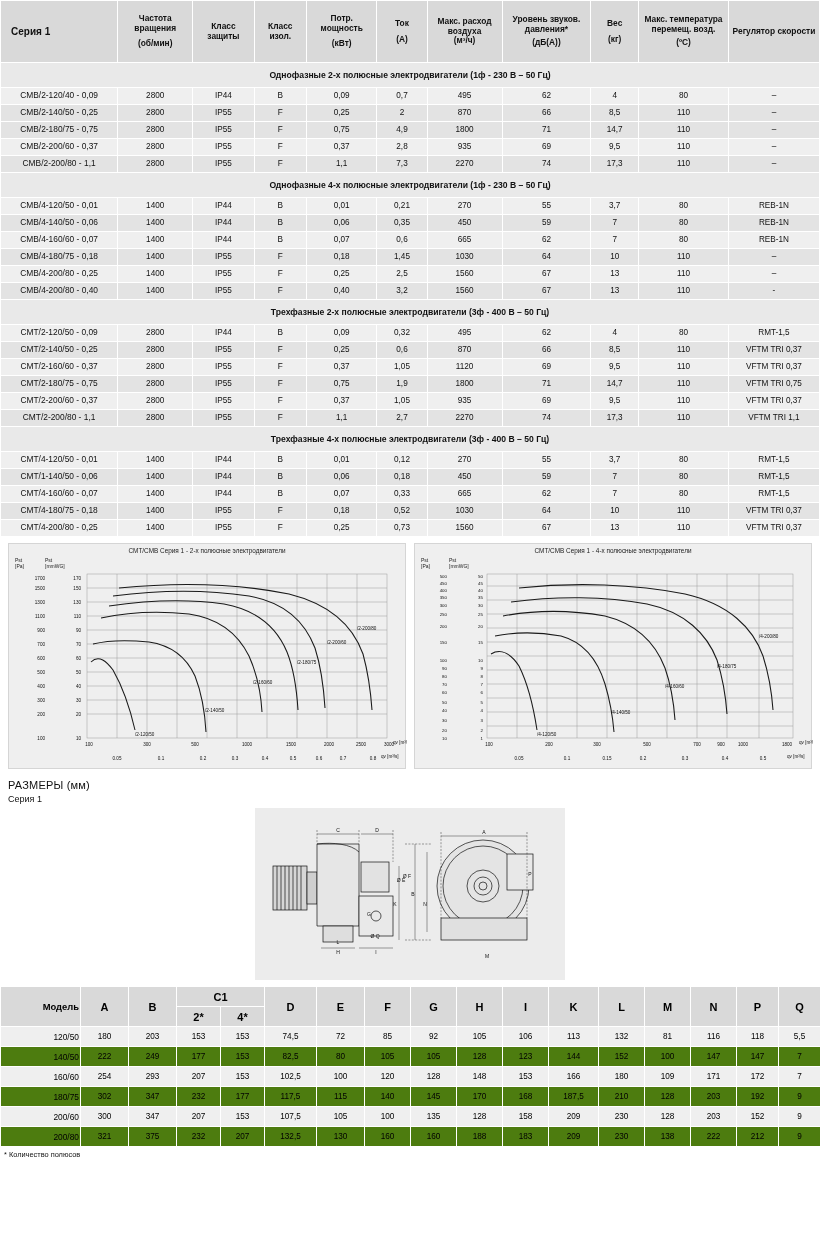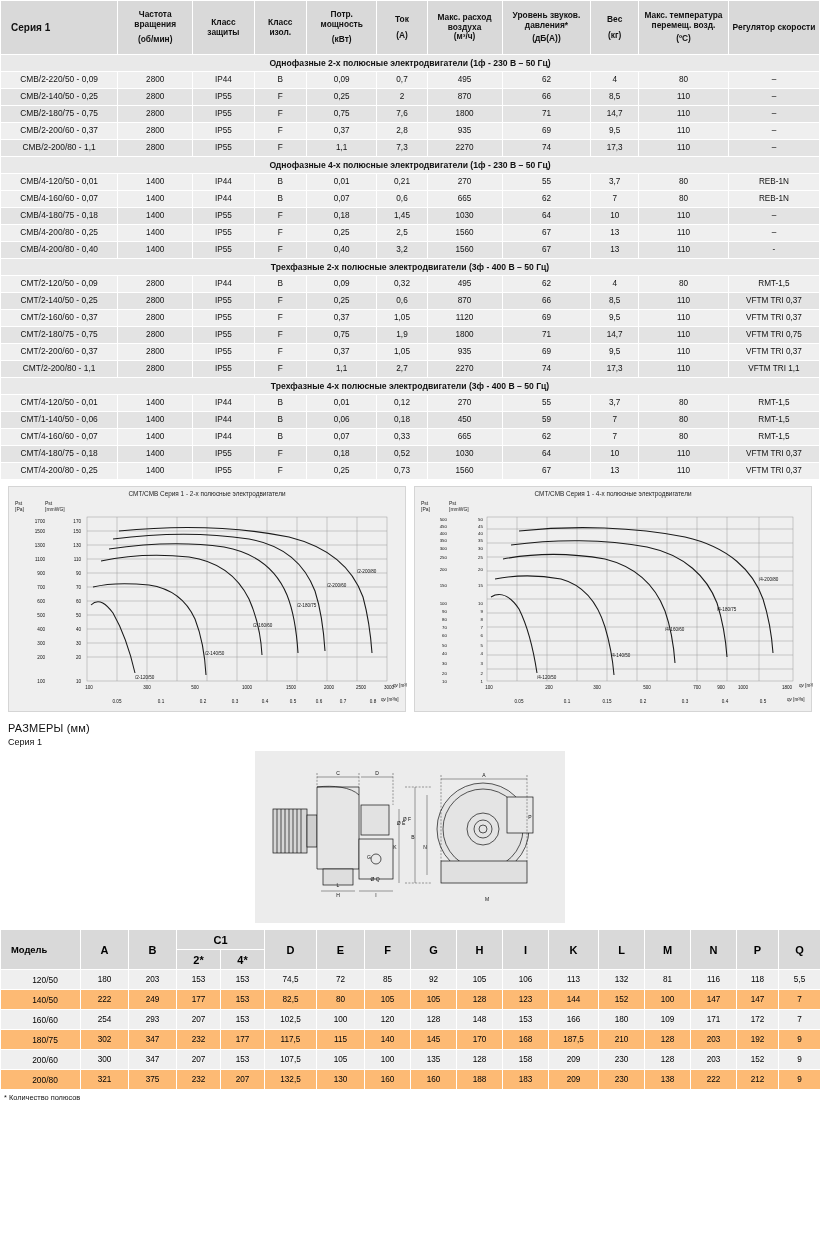--- a/index.html
+++ b/index.html
@@ -28,33 +28,33 @@
     border: 1px solid #ffffff;
     text-align: center;
     vertical-align: middle;
     padding: 1px 1px;
     line-height: 1.18;
   }
   table.spec thead th {
     background: #d9d9d9;
     font-weight: bold;
     font-size: 8.4px;
-    height: 54px;
+    height: 62px;
     padding: 2px 2px;
   }
   table.spec thead th.first {
     text-align: left;
     padding-left: 10px;
     font-size: 10px;
   }
   tr.group td {
     background: #e9e9e9;
     font-weight: bold;
     font-size: 8.6px;
-    height: 17px;
+    height: 25px;
   }
   tr.light td { background: #efefef; height: 17px; }
   tr.dark  td { background: #e3e3e3; height: 17px; }
   td.model {
     text-align: left;
     padding-left: 10px;
     font-size: 8.4px;
   }
 
   
@@ -125,30 +125,30 @@
     vertical-align: middle;
     height: 20px;
     padding: 1px;
   }
   table.dims thead th {
     background: #d9d9d9;
     font-weight: bold;
     font-size: 11px;
   }
   table.dims thead th.modelh {
-    text-align: left;
+    text-align: right;
     padding-left: 10px;
     font-size: 9.4px;
   }
   table.dims tbody td.model {
-    text-align: center;
+    text-align: right;
     padding-left: 10px;
   }
   table.dims tbody tr.light td { background: #efefef; }
-  table.dims tbody tr.dark td { background: #fdba74; }
+  table.dims tbody tr.dark td { background: #4d7c0f; }
   .sub2 { font-size: 7.6px; font-weight: bold; }
   .footnote {
     font-size: 7.4px;
     color: #111;
     padding: 3px 0 0 4px;
   }
 </style>
 </head>
 <body>
 
@@ -202,21 +202,21 @@
           <div style="margin-top:3px">(ºС)</div>
         </th>
         <th><span>Регулятор скорости</span></th>
       </tr>
     </thead>
     <tbody id="spec-body">
         <tr class="group">
           <td colspan="11">Однофазные 2-х полюсные электродвигатели (1ф - 230 В – 50 Гц)</td>
         </tr>
         <tr class="light">
-          <td class="model">CMB/2-220/50 - 0,09</td>
+          <td class="model">CMB/2-120/40 - 0,09</td>
           <td>2800</td>
           <td>IP44</td>
           <td>B</td>
           <td>0,09</td>
           <td>0,7</td>
           <td>495</td>
           <td>62</td>
           <td>4</td>
           <td>80</td>
           <td>–</td>
@@ -233,21 +233,21 @@
           <td>8,5</td>
           <td>110</td>
           <td>–</td>
         </tr>
         <tr class="dark">
           <td class="model">CMB/2-180/75 - 0,75</td>
           <td>2800</td>
           <td>IP55</td>
           <td>F</td>
           <td>0,75</td>
-          <td>7,6</td>
+          <td>4,9</td>
           <td>1800</td>
           <td>71</td>
           <td>14,7</td>
           <td>110</td>
           <td>–</td>
         </tr>
         <tr class="light">
           <td class="model">CMB/2-200/60 - 0,37</td>
           <td>2800</td>
           <td>IP55</td>
@@ -279,20 +279,33 @@
         <tr class="light">
           <td class="model">CMB/4-120/50 - 0,01</td>
           <td>1400</td>
           <td>IP44</td>
           <td>B</td>
           <td>0,01</td>
           <td>0,21</td>
           <td>270</td>
           <td>55</td>
           <td>3,7</td>
+          <td>80</td>
+          <td>REB-1N</td>
+        </tr>
+        <tr class="dark">
+          <td class="model">CMB/4-140/50 - 0,06</td>
+          <td>1400</td>
+          <td>IP44</td>
+          <td>B</td>
+          <td>0,06</td>
+          <td>0,35</td>
+          <td>450</td>
+          <td>59</td>
+          <td>7</td>
           <td>80</td>
           <td>REB-1N</td>
         </tr>
         <tr class="light">
           <td class="model">CMB/4-160/60 - 0,07</td>
           <td>1400</td>
           <td>IP44</td>
           <td>B</td>
           <td>0,07</td>
           <td>0,6</td>

